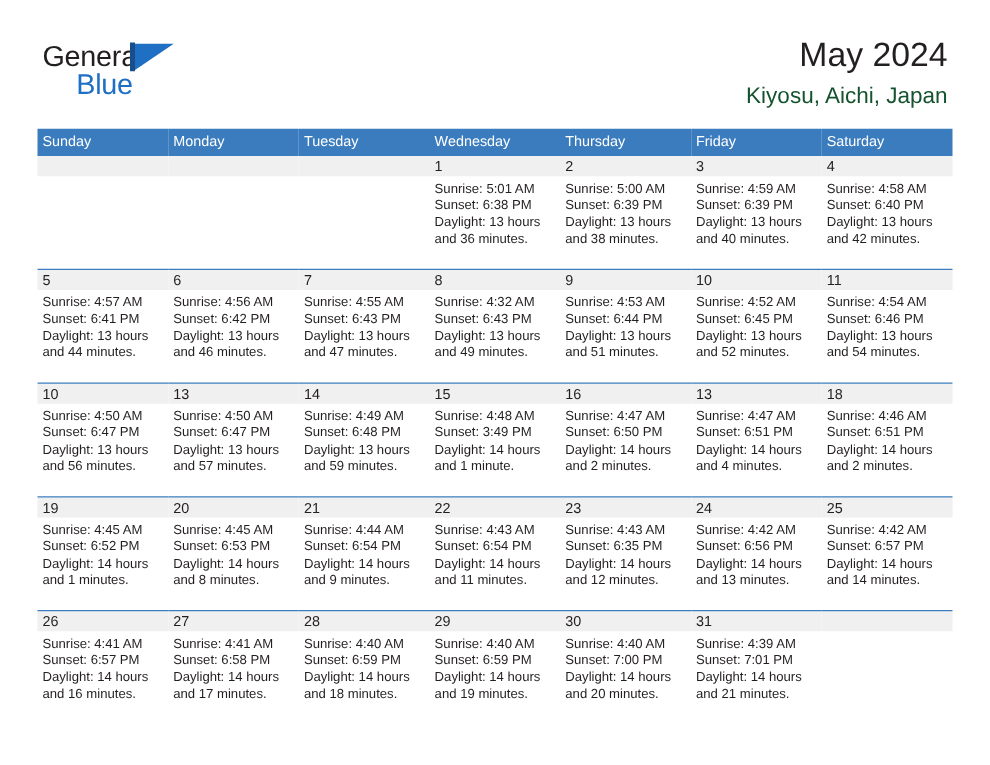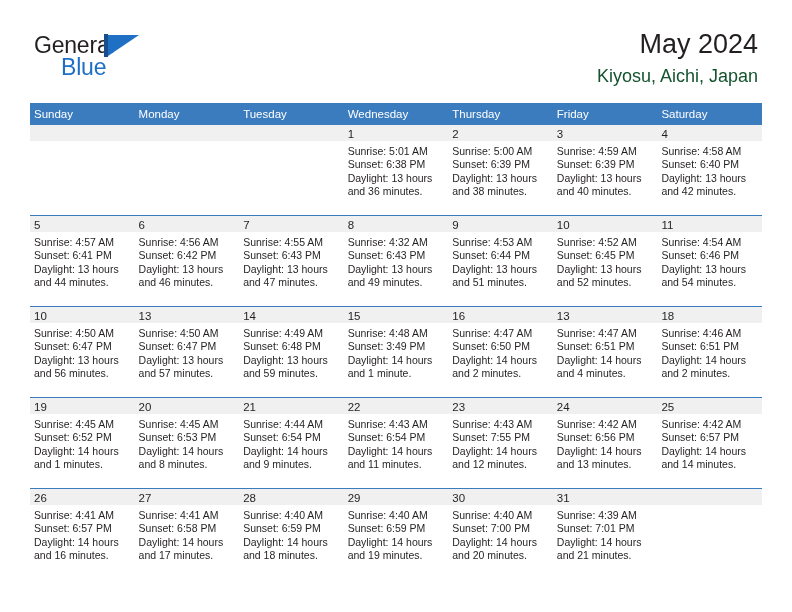--- a/index.html
+++ b/index.html
@@ -410,21 +410,21 @@
                 <div>Sunrise: 4:43 AM</div>
                 <div>Sunset: 6:54 PM</div>
                 <div>Daylight: 14 hours</div>
                 <div>and 11 minutes.</div>
               </div>
             </td>
             <td>
               <div class="daynum-band">23</div>
               <div class="cell-body">
                 <div>Sunrise: 4:43 AM</div>
-                <div>Sunset: 7:55 PM</div>
+                <div>Sunset: 6:35 PM</div>
                 <div>Daylight: 14 hours</div>
                 <div>and 12 minutes.</div>
               </div>
             </td>
             <td>
               <div class="daynum-band">24</div>
               <div class="cell-body">
                 <div>Sunrise: 4:42 AM</div>
                 <div>Sunset: 6:56 PM</div>
                 <div>Daylight: 14 hours</div>

